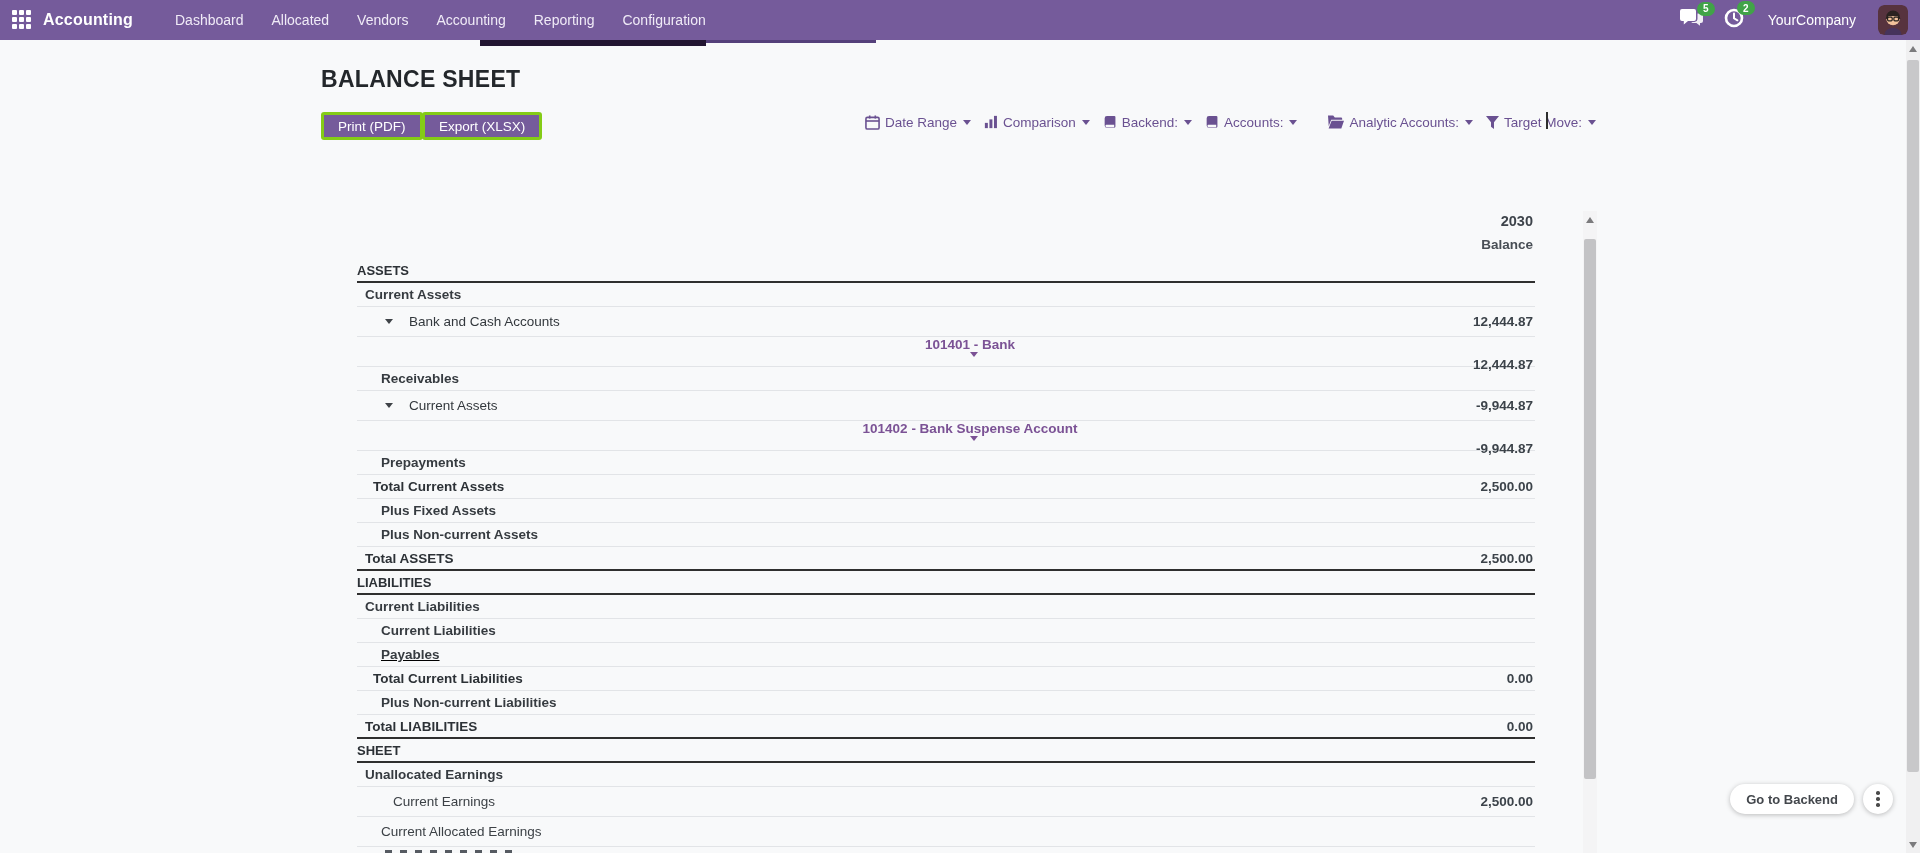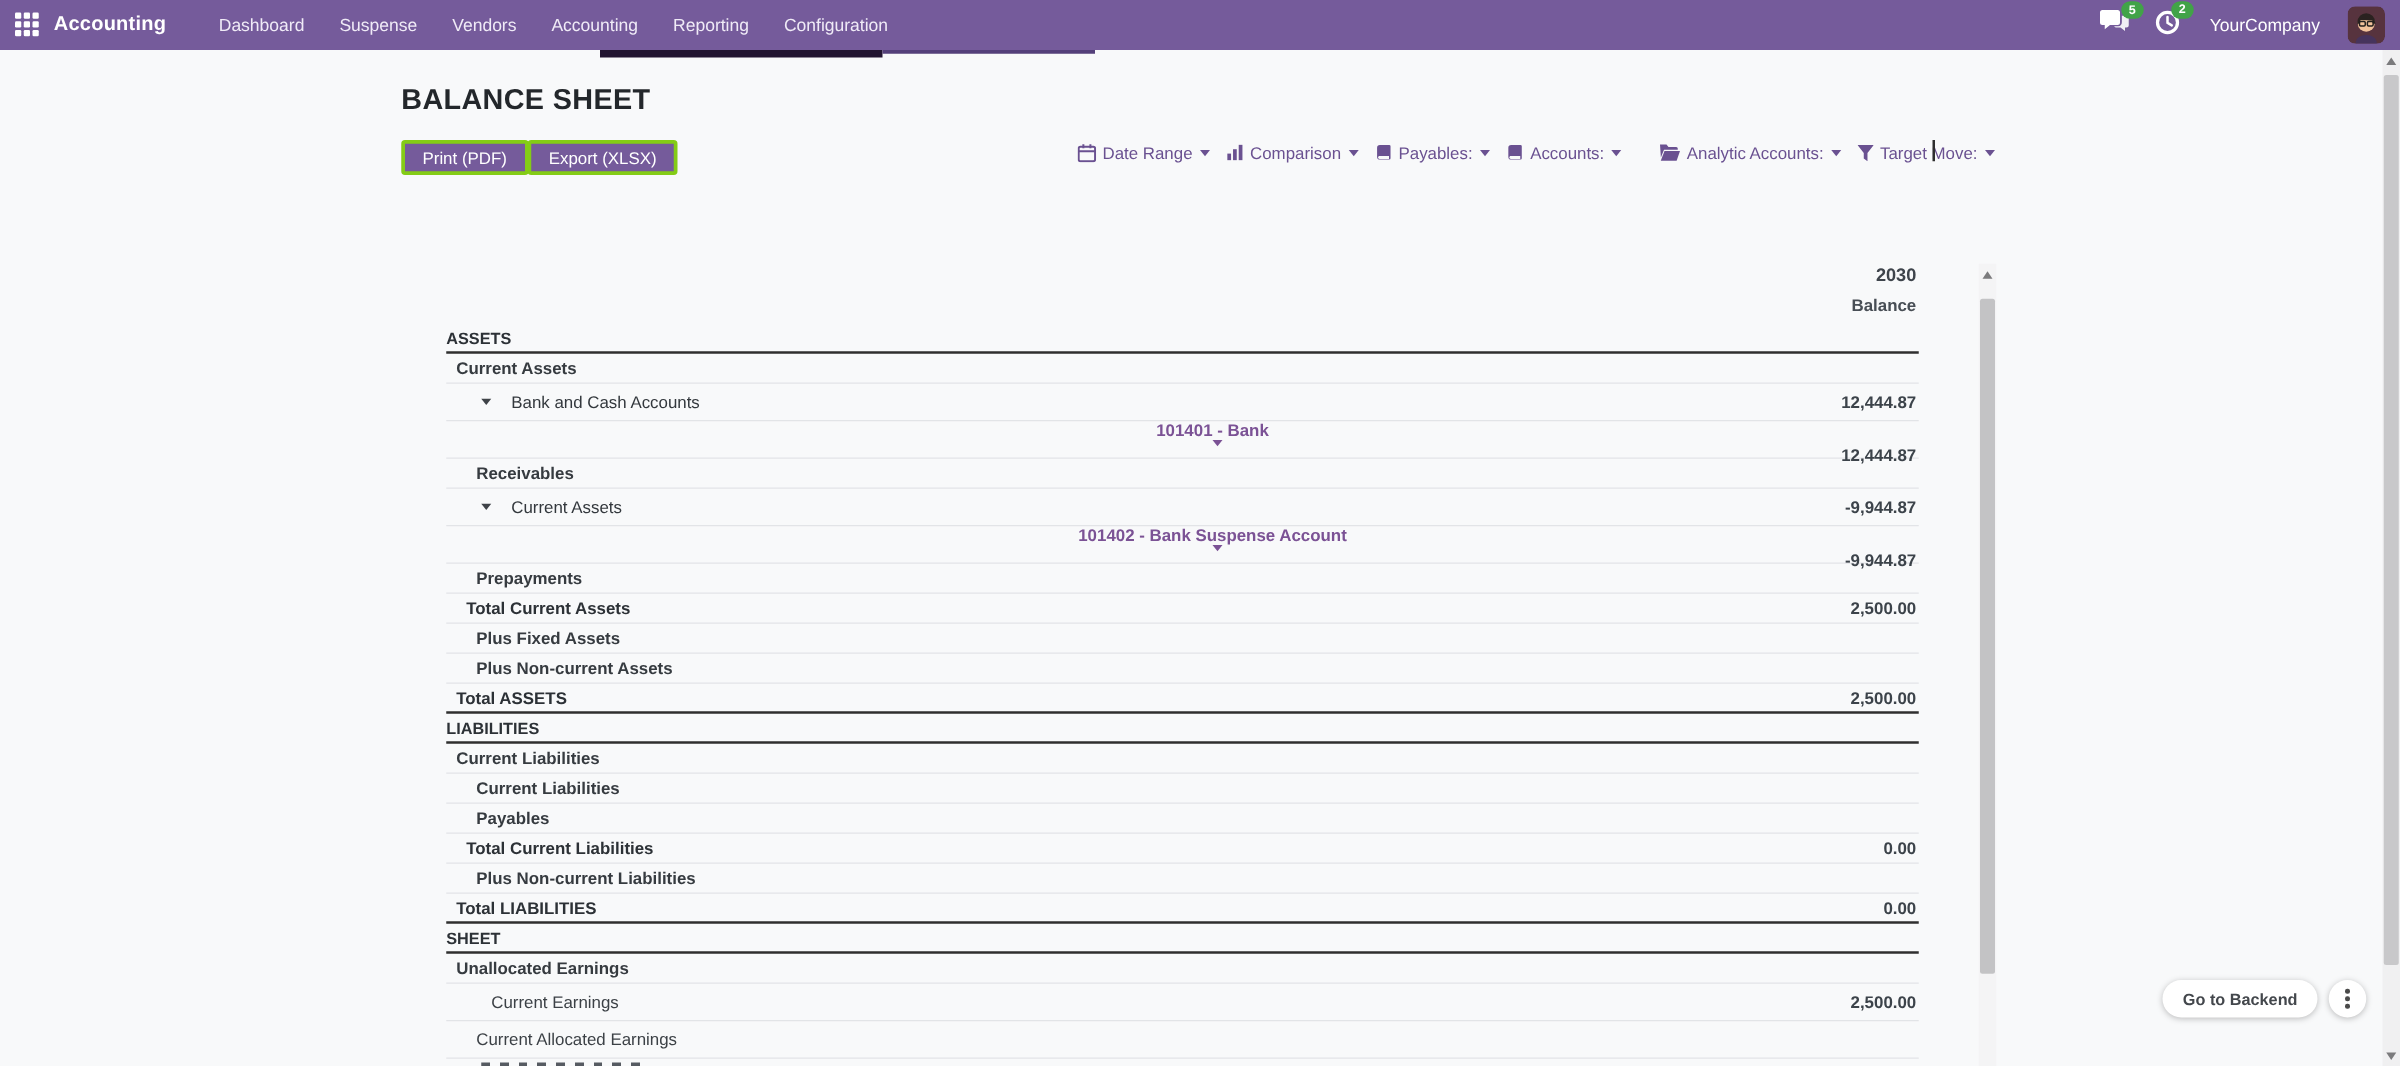--- a/index.html
+++ b/index.html
@@ -125,21 +125,21 @@
         <i></i>
         <i></i>
         <i></i>
         <i></i>
         <i></i>
         <i></i>
     </div>
     <div class="brand">Accounting</div>
     <div class="nav-menus" id="nav-menus">
         <div class="nav-item">Dashboard</div>
-        <div class="nav-item">Suspense</div>
+        <div class="nav-item">Allocated</div>
         <div class="nav-item">Vendors</div>
         <div class="nav-item">Accounting</div>
         <div class="nav-item">Reporting</div>
         <div class="nav-item">Configuration</div>
       </div>
 
     <div class="systray">
       <div class="tray-icon">
         <span>
           <svg width="24" height="19" viewBox="0 0 24 19">
@@ -201,21 +201,21 @@
         </span>
         <span>Comparison</span>
         <span class="caret-down"></span>
       </div>
       <div class="filter-item">
         <span class="f-icon">
           <svg width="14" height="15" viewBox="0 0 16 16" fill="currentColor">
             <path d="M4.5 0.5h8.5a1.2 1.2 0 0 1 1.2 1.2v11a1.2 1.2 0 0 1-1.2 1.2H4.5A2.6 2.6 0 0 1 1.9 11.3V3.1A2.6 2.6 0 0 1 4.5 0.5zm-.3 10.2c-.8 0-1.4.6-1.4 1.3s.6 1.3 1.4 1.3h8.6v-2.6z"></path>
           </svg>
         </span>
-        <span>Payables:</span>
+        <span>Backend:</span>
         <span class="caret-down"></span>
       </div>
       <div class="filter-item">
         <span class="f-icon">
           <svg width="14" height="15" viewBox="0 0 16 16" fill="currentColor">
             <path d="M4.5 0.5h8.5a1.2 1.2 0 0 1 1.2 1.2v11a1.2 1.2 0 0 1-1.2 1.2H4.5A2.6 2.6 0 0 1 1.9 11.3V3.1A2.6 2.6 0 0 1 4.5 0.5zm-.3 10.2c-.8 0-1.4.6-1.4 1.3s.6 1.3 1.4 1.3h8.6v-2.6z"></path>
           </svg>
         </span>
         <span>Accounts:</span>
         <span class="caret-down"></span>
@@ -296,21 +296,21 @@
         </div>
         <div class="row r-section" style="height: 24px; padding-left: 0px;">
           <span class="lbl">LIABILITIES</span>
         </div>
         <div class="row r-group" style="height: 24px; padding-left: 8px;">
           <span class="lbl">Current Liabilities</span>
         </div>
         <div class="row r-line2" style="height: 24px; padding-left: 24px;">
           <span class="lbl">Current Liabilities</span>
         </div>
-        <div class="row r-line2" style="height: 24px; padding-left: 24px;">
+        <div class="row r-line2" style="height: 24px; padding-left: 24px; text-decoration: underline;">
           <span class="lbl">Payables</span>
         </div>
         <div class="row r-total" style="height: 24px; padding-left: 16px;">
           <span class="lbl">Total Current Liabilities</span>
           <span class="val">0.00</span>
         </div>
         <div class="row r-line2" style="height: 24px; padding-left: 24px;">
           <span class="lbl">Plus Non-current Liabilities</span>
         </div>
         <div class="row r-total r-dark" style="height: 24px; padding-left: 8px;">

